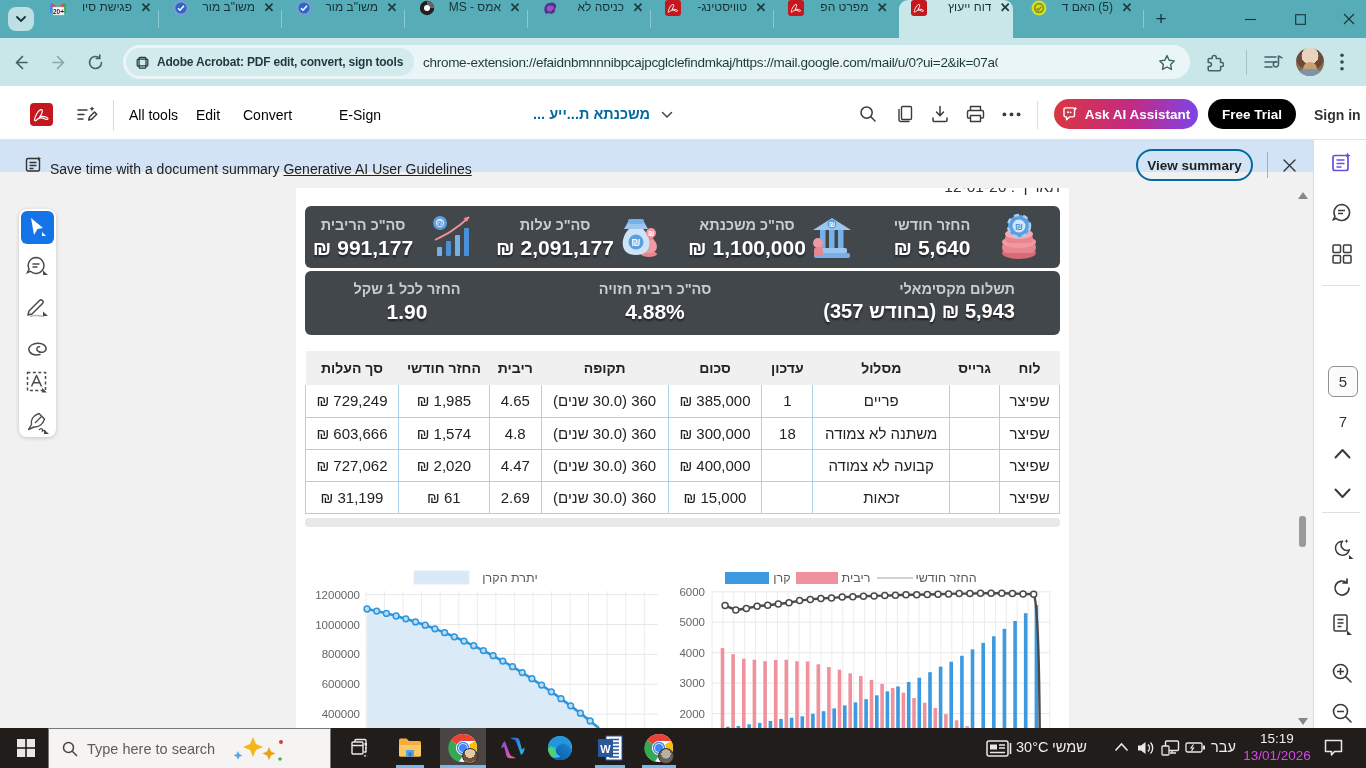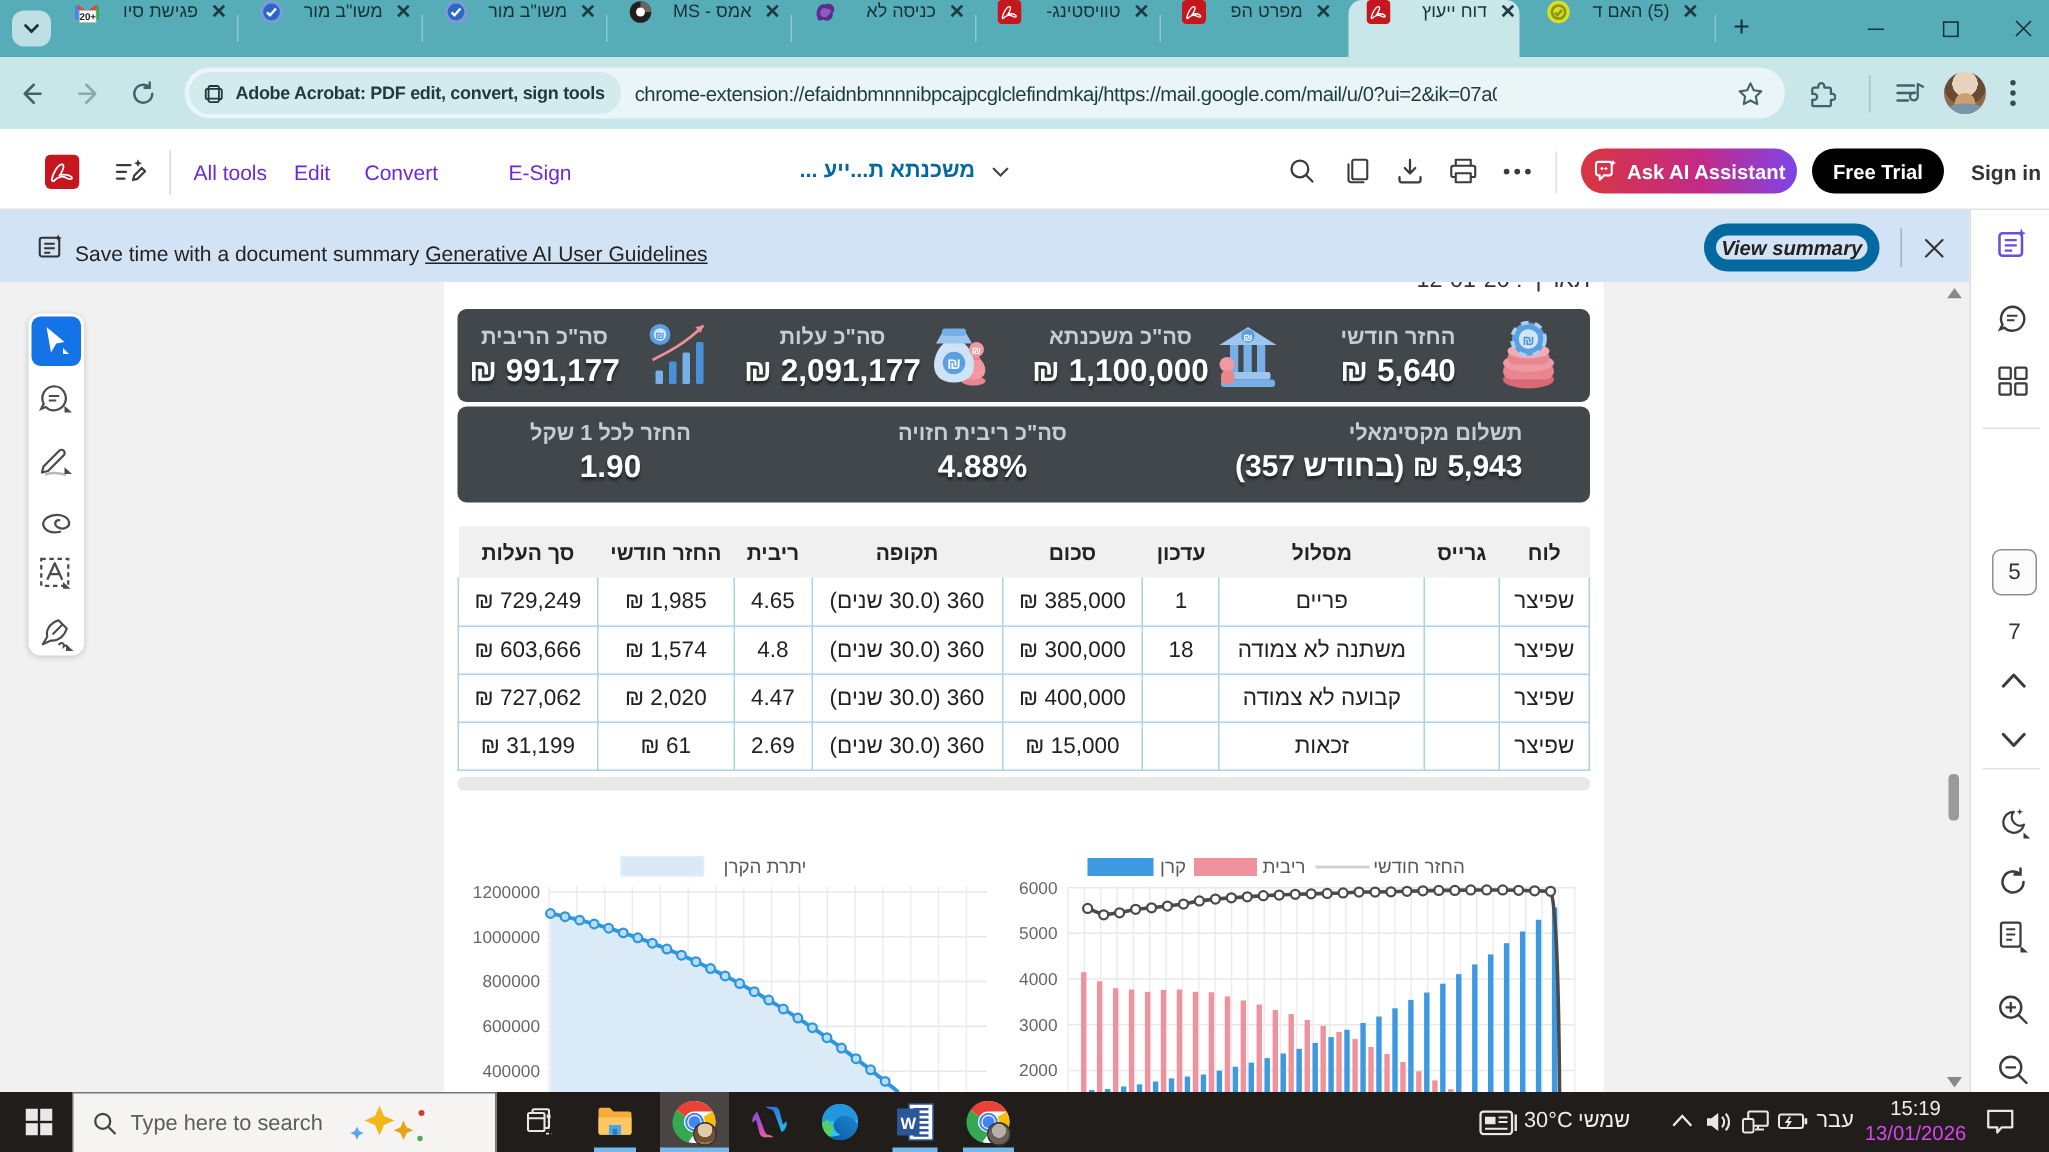--- a/index.html
+++ b/index.html
@@ -18,29 +18,29 @@
 .winbtn { position:absolute; top:0; height:38px; width:46px; display:flex; align-items:center; justify-content:center; color:#12282b; }
 
 #navrow { position:absolute; left:0; top:38px; width:1366px; height:48px; background:#c9e6e9; }
 .navic { position:absolute; top:16px; }
 #omnibox { position:absolute; left:123px; top:7px; width:1067px; height:34px; border-radius:17px; background:#e9f5f6; display:flex; align-items:center; }
 #chip { height:28px; margin-left:3px; border-radius:14px; background:#d3ebed; display:flex; align-items:center; padding:0 11px 0 9px; }
 #chip .txt { font-size:12px; font-weight:bold; color:#1e3a3e; margin-left:7px; letter-spacing:-0.2px; }
 #url { font-size:13.5px; color:#1e3a3e; margin-left:9px; white-space:nowrap; overflow:hidden; width:575px; letter-spacing:-0.3px; }
 
 #acrobar { position:absolute; left:0; top:86px; width:1366px; height:54px; background:#ffffff; border-bottom:1px solid #e3e3e3; }
-.menuitem { position:absolute; top:21px; font-size:14px; color:#6d28d9; }
+.menuitem { position:absolute; top:21px; font-size:14px; color:#000000; }
 #doctitle { position:absolute; top:20px; left:533px; width:125px; font-size:14.5px; font-weight:bold; color:#0369a1; direction:rtl; white-space:nowrap; }
 #askai { position:absolute; left:1054px; top:13px; width:144px; height:30px; border-radius:15px; background:linear-gradient(90deg,#d9363f,#c32a86 55%,#7d44e8); color:#fff; font-size:13.5px; font-weight:bold; display:flex; align-items:center; justify-content:center; }
 #freetrial { position:absolute; left:1208px; top:13px; width:88px; height:30px; border-radius:15px; background:#000; color:#fff; font-size:13.5px; font-weight:bold; display:flex; align-items:center; justify-content:center; }
 #signin { position:absolute; left:1314px; top:21px; font-size:14px; font-weight:bold; color:#333; }
 
-#banner { position:absolute; left:0; top:140px; width:1313px; height:48px; background:#d3e3f6; }
+#banner { position:absolute; left:0; top:140px; width:1313px; height:32px; background:#d3e3f6; }
 #bannertxt { position:absolute; left:50px; top:21px; font-size:14px; color:#222; }
-#viewsum { position:absolute; left:1136px; top:9px; width:117px; height:32px; border-radius:16px; border:8px solid #0369a1; font-size:13.5px; font-weight:bold; color:#222; display:flex; align-items:center; justify-content:center; background:transparent;font-style:italic; }
+#viewsum { position:absolute; left:1136px; top:9px; width:117px; height:32px; border-radius:16px; border:2px solid #0369a1; font-size:13.5px; font-weight:bold; color:#222; display:flex; align-items:center; justify-content:center; background:transparent; }
 
 #content { position:absolute; left:0; top:188px; width:1366px; height:540px; background:#f1f1f1; }
 #page { position:absolute; left:296px; top:0; width:773px; height:540px; background:#fff; overflow:hidden; }
 
 .darkbar { position:absolute; background:#42474c; border-radius:6px; }
 .stat { position:absolute; text-align:center; }
 .stat .lb { font-size:14.5px; font-weight:bold; color:#c8cdd1; direction:rtl; }
 .stat .vl { font-size:21px; font-weight:bold; color:#fff; margin-top:3px; text-shadow:0 2px 2px rgba(0,0,0,.55); direction:rtl; white-space:nowrap; }
 
 #tbl { position:absolute; left:9px; top:163px; width:755px; border-collapse:collapse; direction:rtl; }

